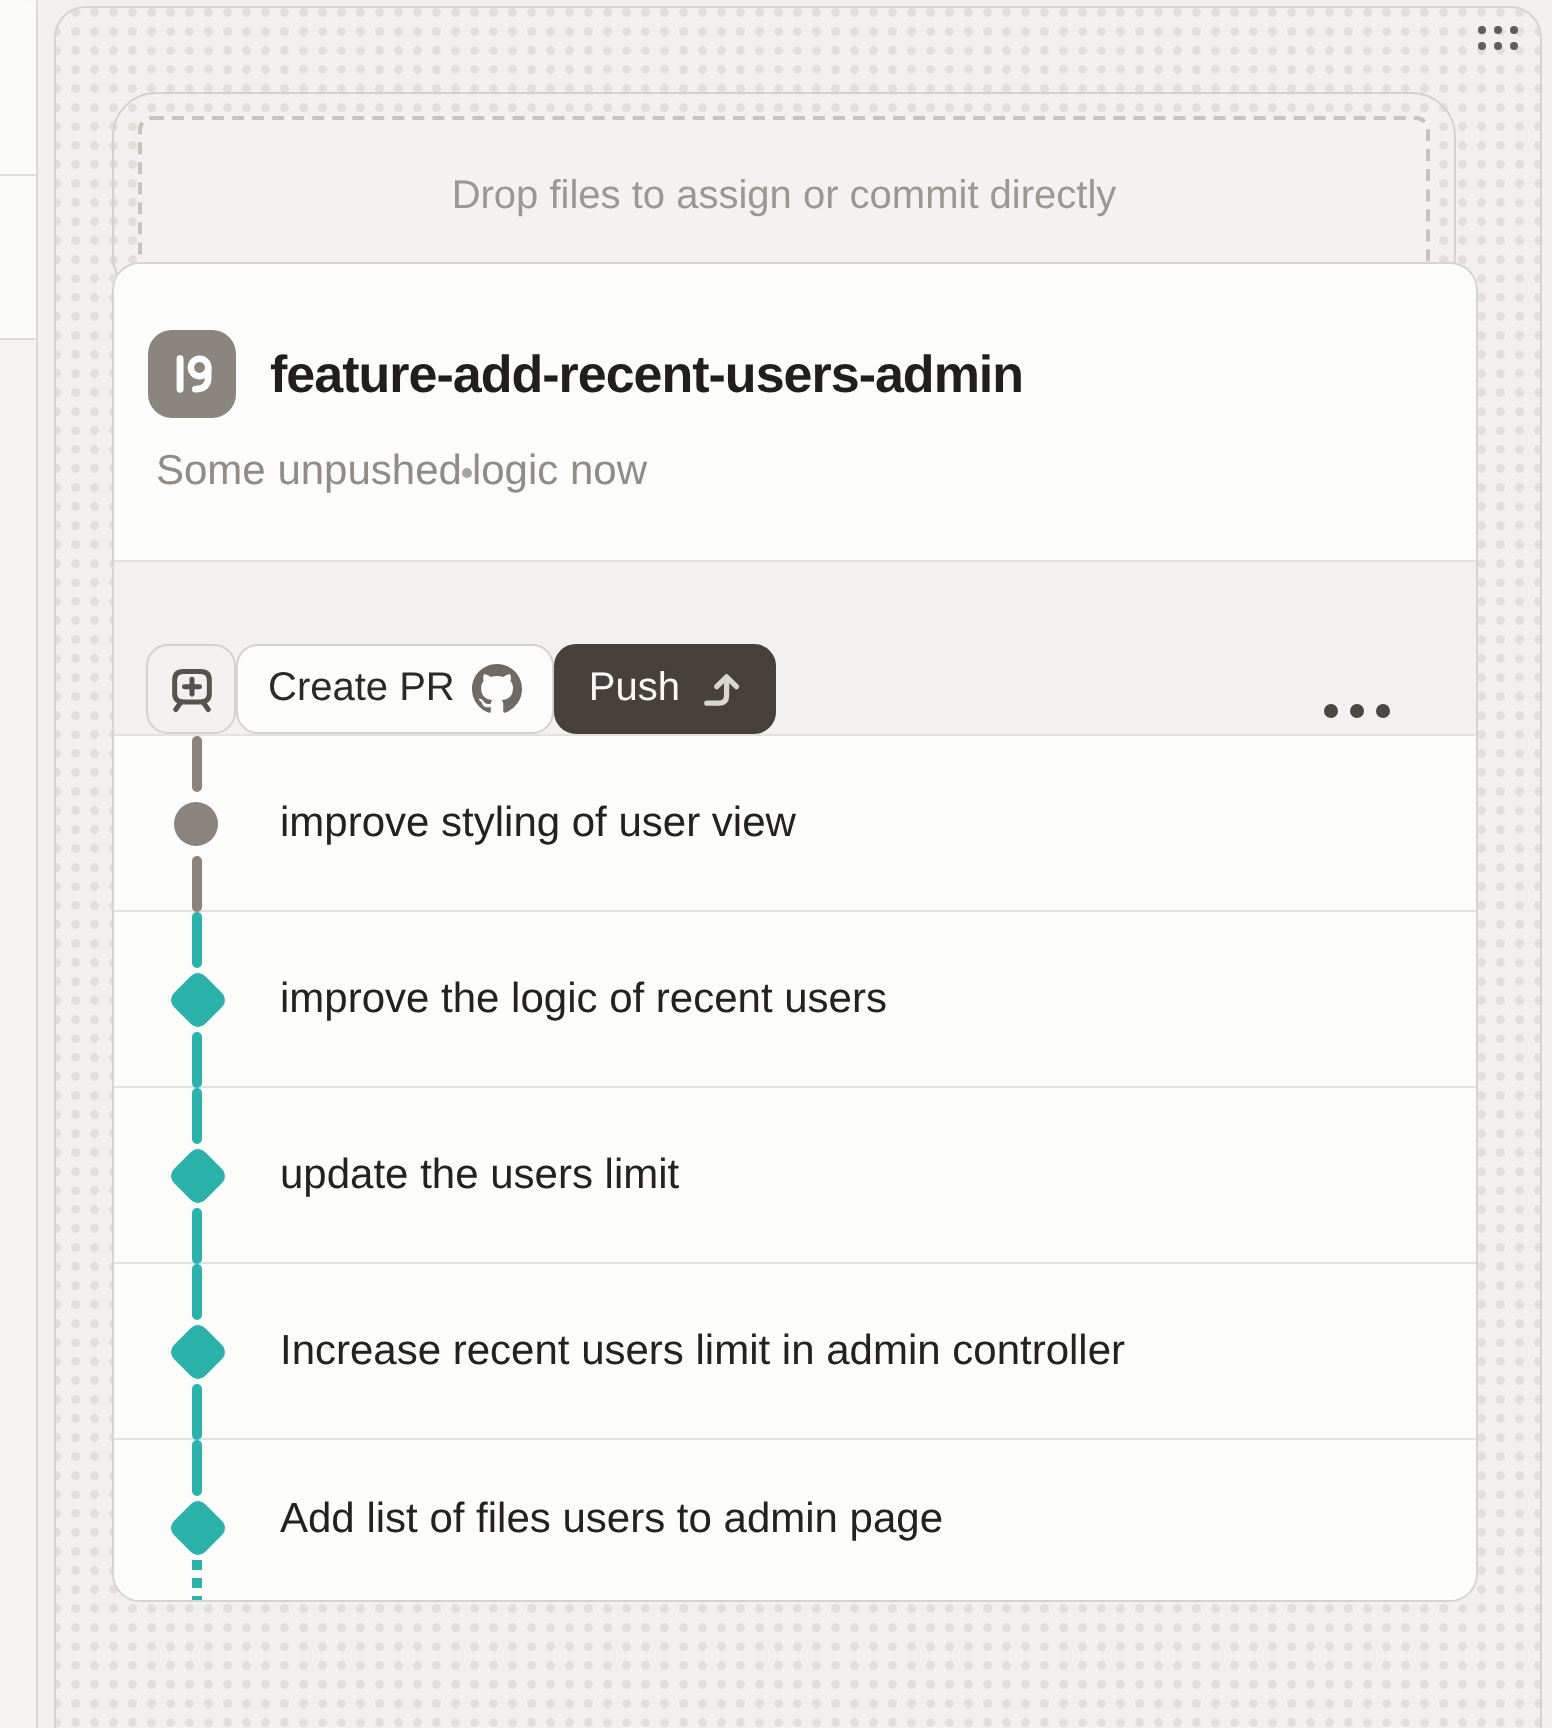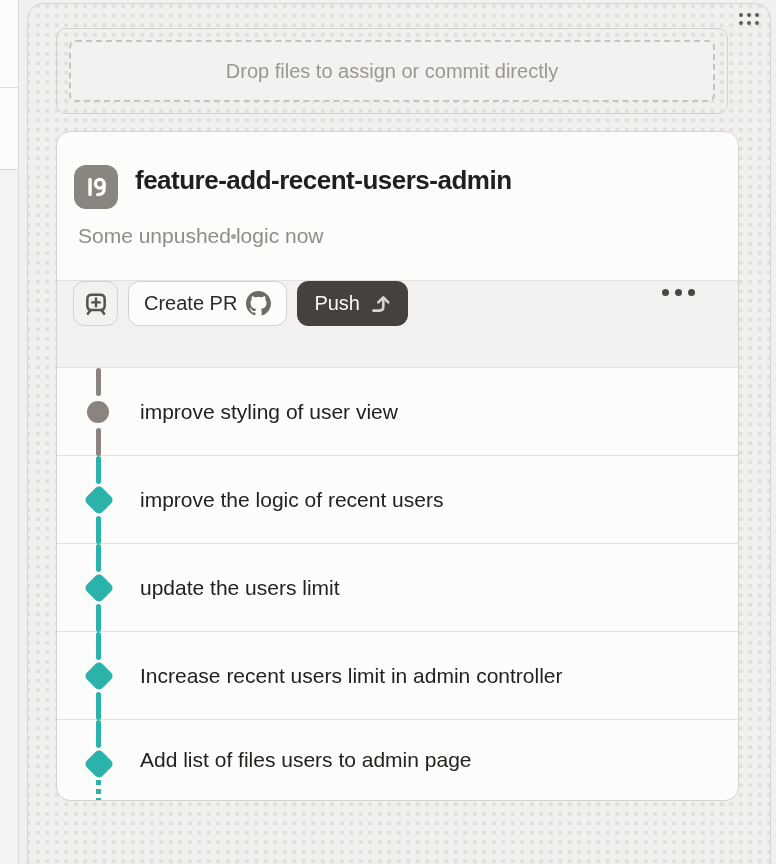--- a/index.html
+++ b/index.html
@@ -24,45 +24,45 @@
     background-color:#f1f0ee;
     background-image:radial-gradient(circle, #e2dfdb 2px, rgba(0,0,0,0) 2.4px);
     background-size:9.5px 9.5px; background-position:5px 7px; }
 
   .drag-handle { position:absolute; top:9px; right:11px;
     display:grid; grid-template-columns:repeat(3,4px); grid-auto-rows:4px;
     gap:4px; cursor:grab; }
   .drag-handle i { width:4px; height:4px; border-radius:50%; background:#605c57; }
 
   
-  .drop-zone { position:absolute; left:28px; top:24px; width:672px; height:86px;
-    border:1px solid #d3d1ce; border-radius:10px; }
+  .drop-zone { position:absolute; left:28px; top:42px; width:672px; height:104px;
+    border:1px solid #d3d1ce; border-radius:22px; }
   .drop-dashed { position:absolute; inset:11px 12px;
     border:2px dashed #c7c4c0; border-radius:7px; background:#f3f2f0;
     display:flex; align-items:center; justify-content:center;
     color:#9b9792; font-size:20px; }
 
   
   .branch-card { position:absolute; left:28px; top:127px; width:683px; height:670px;
     background:#fcfcfb; border:1px solid #d6d4d1; border-radius:14px;
     overflow:hidden; display:flex; flex-direction:column; }
 
   .card-header { height:148px; padding:33px 18px 0 17px; }
-  .header-row1 { display:flex; align-items:flex-start; gap:17px; }
+  .header-row1 { display:flex; align-items:center; gap:17px; }
   .branch-badge { width:44px; height:44px; border-radius:12px; background:#8b8580;
     flex:0 0 auto; display:flex; align-items:center; justify-content:center; }
   .branch-title { font-size:26px; font-weight:bold; color:#201f1d; letter-spacing:-0.5px; }
   .header-row2 { margin-top:15px; padding-left:4px; display:flex; align-items:center;
     color:#908c87; font-size:21px; }
   .status-dot { width:5px; height:5px; border-radius:50%; background:#a7a39e; }
 
   
   .card-toolbar { height:88px; background:#f2f1ef;
     border-top:1px solid #e4e2df; border-bottom:1px solid #e4e2df;
-    display:flex; align-items:flex-start; padding:0 28px 0 16px; gap:10px; }
+    display:flex; align-items:flex-end; padding:0 28px 0 16px; }
   .icon-btn { width:45px; height:45px; border:1px solid #d4d2cf; border-radius:11px;
     background:transparent; display:flex; align-items:center; justify-content:center;
     cursor:pointer; }
   .btn { height:45px; border-radius:11px; display:flex; align-items:center;
     gap:9px; font-size:20px; cursor:pointer; }
   .btn-create-pr { background:#fcfcfb; border:1px solid #d4d2cf; color:#2b2a27;
     padding:0 15px; }
   .btn-push { background:#46413c; border:1px solid #46413c; color:#faf9f8;
     padding:0 16px; }
   .toolbar-spacer { flex:1; }

